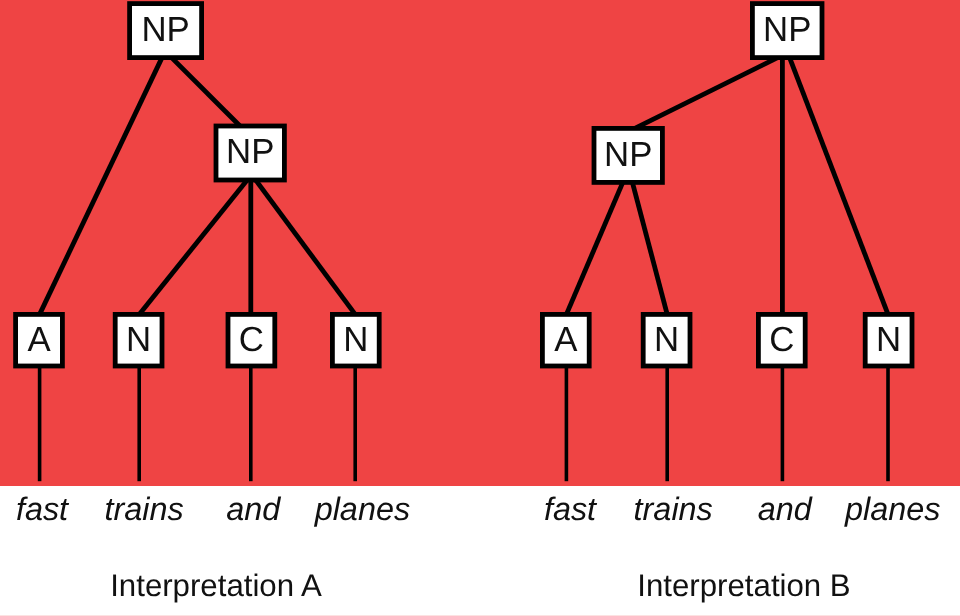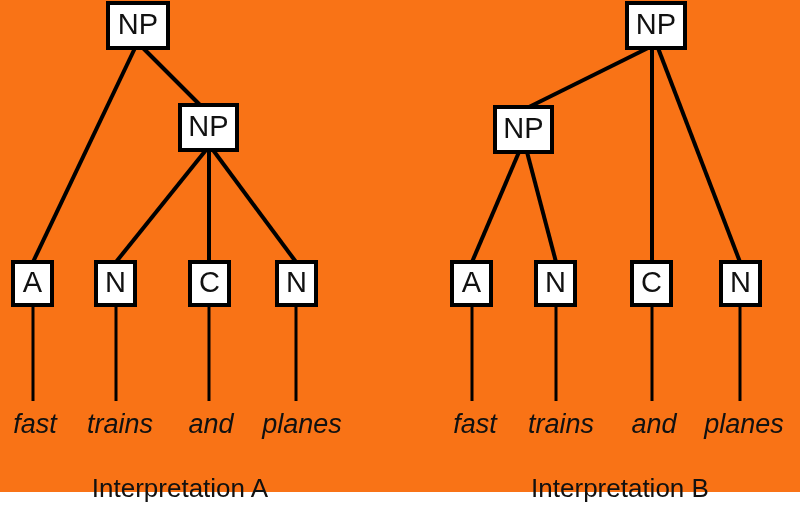--- a/index.html
+++ b/index.html
@@ -10,22 +10,22 @@
   body {
     width: 800px;
     height: 513px;
     overflow: hidden;
     font-family: "Liberation Sans", sans-serif;
     color: #000000;
   }
   #canvas-wrap {
     position: relative;
     width: 800px;
-    height: 492px;
-    background: #f97316;
+    height: 405px;
+    background: #ef4444;
   }
   svg#tree-canvas {
     position: absolute;
     left: 0;
     top: 0;
     width: 800px;
     height: 513px;
     display: block;
   }
   .node-box {

